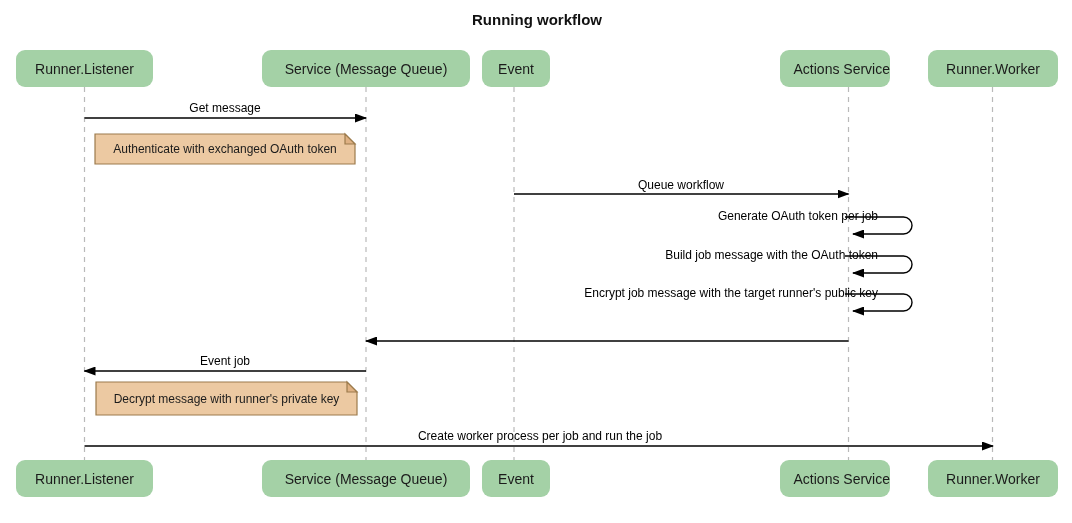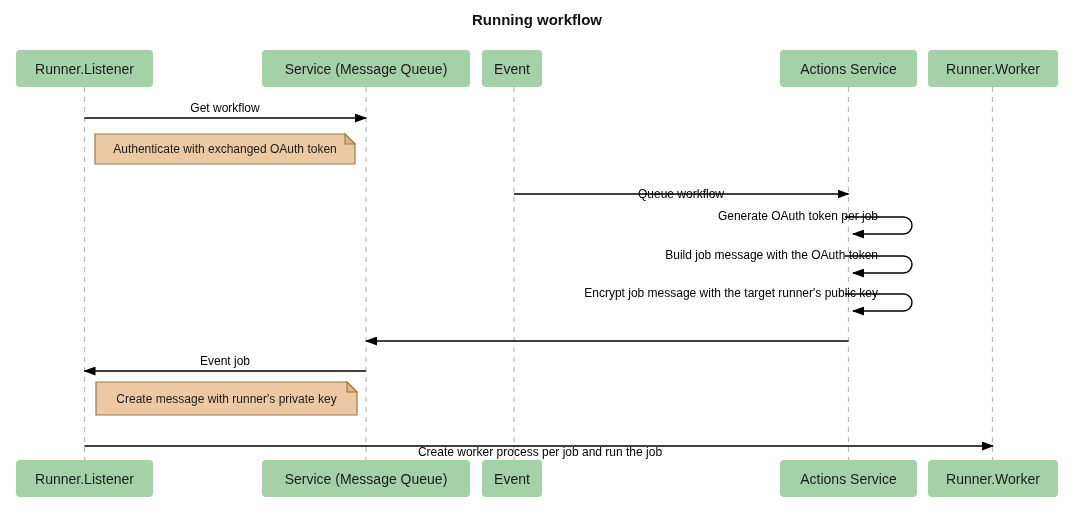--- a/index.html
+++ b/index.html
@@ -17,21 +17,21 @@
     position: absolute;
     left: 537px; top: 11px;
     transform: translateX(-50%);
     font-size: 15px; font-weight: bold; color: #111;
     white-space: nowrap;
   }
   .pbox {
     position: absolute;
     height: 37px;
     background: #a4d1a6;
-    border-radius: 4px;
+    border-radius: 9px;
     display: flex; align-items: center; justify-content: center;
     font-size: 14px; color: #1b1b1b;
     white-space: nowrap;
   }
   .mlabel {
     position: absolute;
     transform: translateX(-50%);
     font-size: 12px; line-height: 13px; color: #000;
     white-space: nowrap;
   }
@@ -43,22 +43,22 @@
   }
   .note-text {
     position: absolute;
     display: flex; align-items: center; justify-content: center;
     font-size: 12px; color: #1b1b1b;
     white-space: nowrap;
   }
   
   .p1 { left: 16px;  width: 137px; }
   .p2 { left: 262px; width: 208px; text-align: center; }
-  .p3 { left: 482px; width: 60px;  }
-  .p4 { left: 780px; width: 137px; }
+  .p3 { left: 482px; width: 68px;  }
+  .p4 { left: 780px; width: 110px; justify-content: flex-end; }
   .p5 { left: 928px; width: 130px; }
   .row-top    { top: 50px; }
   .row-bottom { top: 460px; }
 </style>
 </head>
 <body>
 
 <div id="stage">
 
   <svg id="wires" width="1072" height="523" viewBox="0 0 1072 523">
@@ -116,24 +116,24 @@
   <div class="pbox p3 row-bottom">
       <span>Event</span>
     </div>
   <div class="pbox p4 row-bottom">
       <span>Actions Service</span>
     </div>
   <div class="pbox p5 row-bottom">
       <span>Runner.Worker</span>
     </div>
 
-  <div class="mlabel" style="left:225px; top:102px;">Get workflow</div>
-  <div class="mlabel" style="left:681px; top:188px;">Queue workflow</div>
+  <div class="mlabel" style="left:225px; top:102px;">Get message</div>
+  <div class="mlabel" style="left:681px; top:179px;">Queue workflow</div>
   <div class="slabel" style="right:228px; top:210px;">Generate OAuth token per job</div>
   <div class="slabel" style="right:228px; top:287px;">Encrypt job message with the target runner's public key</div>
   <div class="slabel" style="right:228px; top:249px;">Build job message with the OAuth token</div>
   <div class="mlabel" style="left:225px; top:355px;">Event job</div>
-  <div class="mlabel" style="left:540px; top:446px;">Create worker process per job and run the job</div>
+  <div class="mlabel" style="left:540px; top:430px;">Create worker process per job and run the job</div>
 
   <div class="note-text" style="left:95px; top:134px; width:260px; height:30px;">Authenticate with exchanged OAuth token</div>
-  <div class="note-text" style="left:96px; top:382px; width:261px; height:33px;">Create message with runner's private key</div>
+  <div class="note-text" style="left:96px; top:382px; width:261px; height:33px;">Decrypt message with runner's private key</div>
 
 </div>
 
 </body></html>

